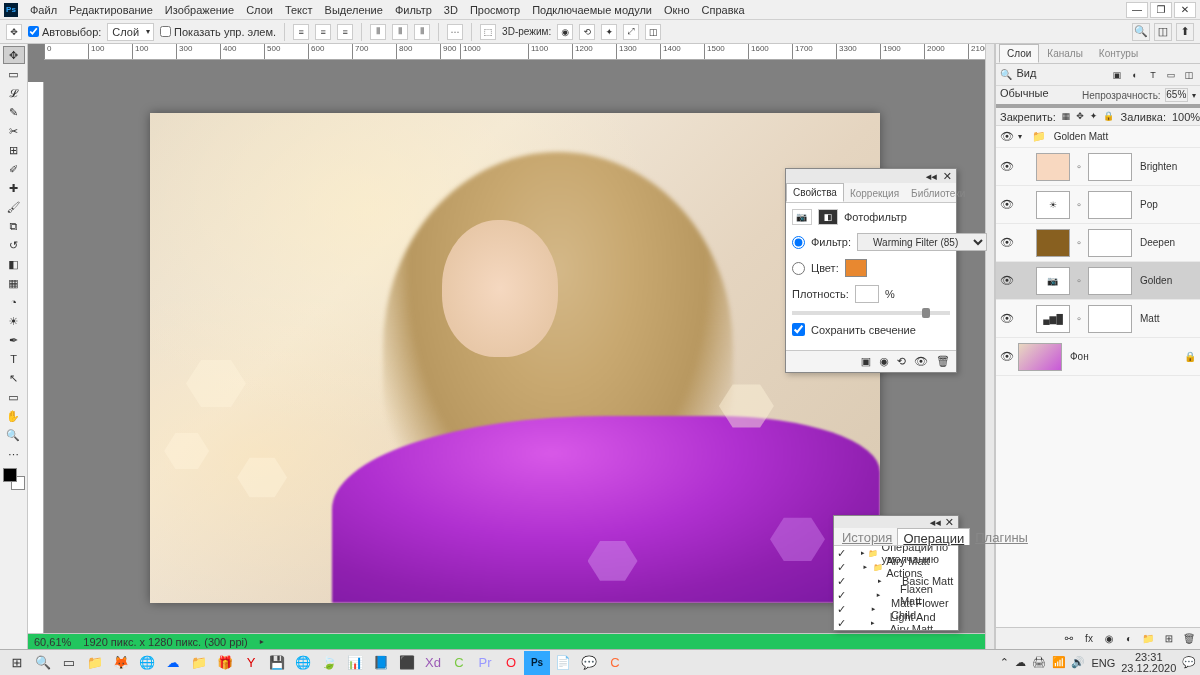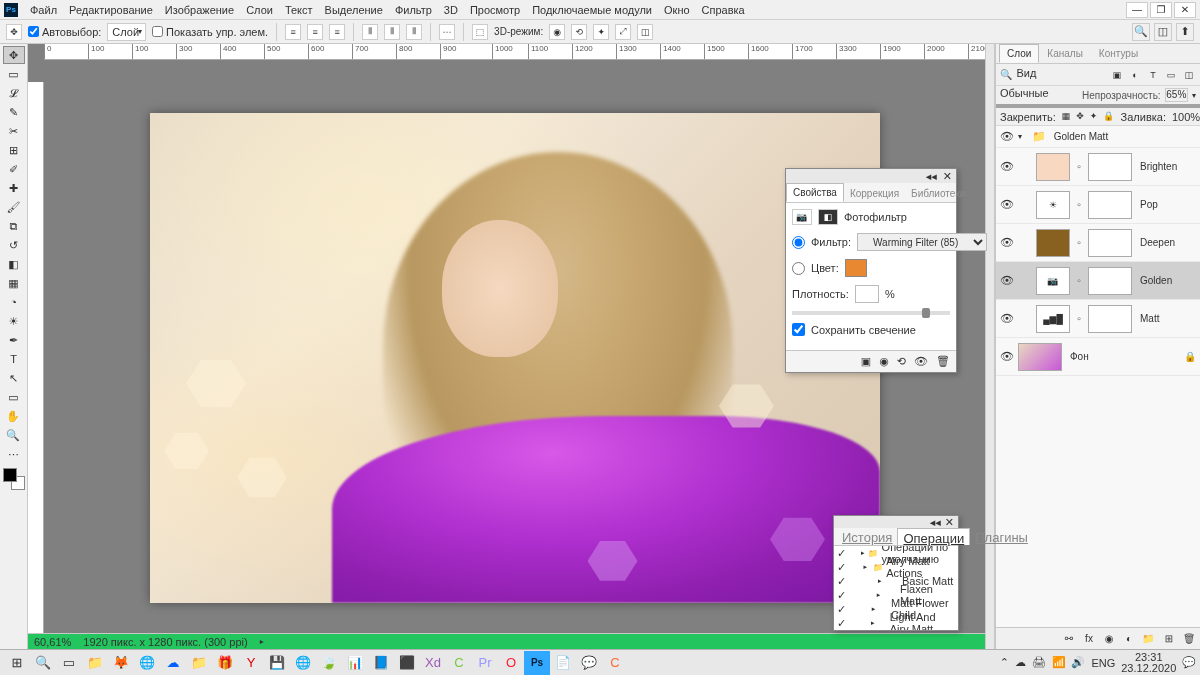--- a/index.html
+++ b/index.html
@@ -4,21 +4,21 @@
 <style>
 *{box-sizing:border-box;margin:0;padding:0;font-family:"Segoe UI",Tahoma,sans-serif;font-size:11px;color:#333;}
 body{width:1200px;height:675px;overflow:hidden;background:#f0f0f0;position:relative;}
 .menubar{height:20px;background:#f0f0f0;display:flex;align-items:center;padding:0 4px;border-bottom:1px solid #d0d0d0;}
 .menubar .ps-logo{width:14px;height:14px;background:#001e36;color:#31a8ff;font-size:8px;font-weight:bold;display:flex;align-items:center;justify-content:center;margin-right:6px;}
 .menubar .menu-item{padding:0 6px;cursor:default;}
 .menubar .win-controls{margin-left:auto;display:flex;gap:2px;}
 .menubar .win-controls span{width:22px;height:16px;display:flex;align-items:center;justify-content:center;border:1px solid #ccc;background:#fff;font-size:10px;}
 .optbar{height:24px;background:#f0f0f0;border-bottom:1px solid #c8c8c8;display:flex;align-items:center;padding:0 6px;gap:6px;}
 .optbar .ico{width:16px;height:16px;border:1px solid #ccc;background:#fff;display:flex;align-items:center;justify-content:center;font-size:9px;}
-.optbar .sel{height:18px;border:1px solid #ccc;background:#fff;padding:0 6px 0 4px;display:flex;align-items:center;font-size:10px;position:relative;}
+.optbar .sel{height:18px;border:1px solid #ccc;background:#fff;padding:0 14px 0 4px;display:flex;align-items:center;font-size:10px;position:relative;}
 .optbar .sel::after{content:"▾";position:absolute;right:3px;font-size:8px;}
 .optbar .chk{display:flex;align-items:center;gap:3px;font-size:10px;}
 .optbar .chk input{width:11px;height:11px;}
 .optbar .divider{width:1px;height:18px;background:#ccc;margin:0 2px;}
 .optbar .right{margin-left:auto;display:flex;gap:4px;}
 .optbar .right span{width:18px;height:18px;border:1px solid #ccc;display:flex;align-items:center;justify-content:center;}
 .main{display:flex;height:605px;}
 .toolbox{width:28px;background:#f0f0f0;border-right:1px solid #c8c8c8;display:flex;flex-direction:column;align-items:center;padding-top:2px;}
 .toolbox .tool{width:22px;height:18px;display:flex;align-items:center;justify-content:center;font-size:11px;cursor:pointer;margin-bottom:1px;}
 .toolbox .tool.active{background:#d0d0d0;border:1px solid #888;}
@@ -198,21 +198,21 @@
         <div class="tick" style="left: 0px;">0</div>
         <div class="tick" style="left: 44px;">100</div>
         <div class="tick" style="left: 88px;">100</div>
         <div class="tick" style="left: 132px;">300</div>
         <div class="tick" style="left: 176px;">400</div>
         <div class="tick" style="left: 220px;">500</div>
         <div class="tick" style="left: 264px;">600</div>
         <div class="tick" style="left: 308px;">700</div>
         <div class="tick" style="left: 352px;">800</div>
         <div class="tick" style="left: 396px;">900</div>
-        <div class="tick" style="left: 448px;">1000</div>
+        <div class="tick" style="left: 416px;">1000</div>
         <div class="tick" style="left: 484px;">1100</div>
         <div class="tick" style="left: 528px;">1200</div>
         <div class="tick" style="left: 572px;">1300</div>
         <div class="tick" style="left: 616px;">1400</div>
         <div class="tick" style="left: 660px;">1500</div>
         <div class="tick" style="left: 704px;">1600</div>
         <div class="tick" style="left: 748px;">1700</div>
         <div class="tick" style="left: 792px;">3300</div>
         <div class="tick" style="left: 836px;">1900</div>
         <div class="tick" style="left: 880px;">2000</div>

